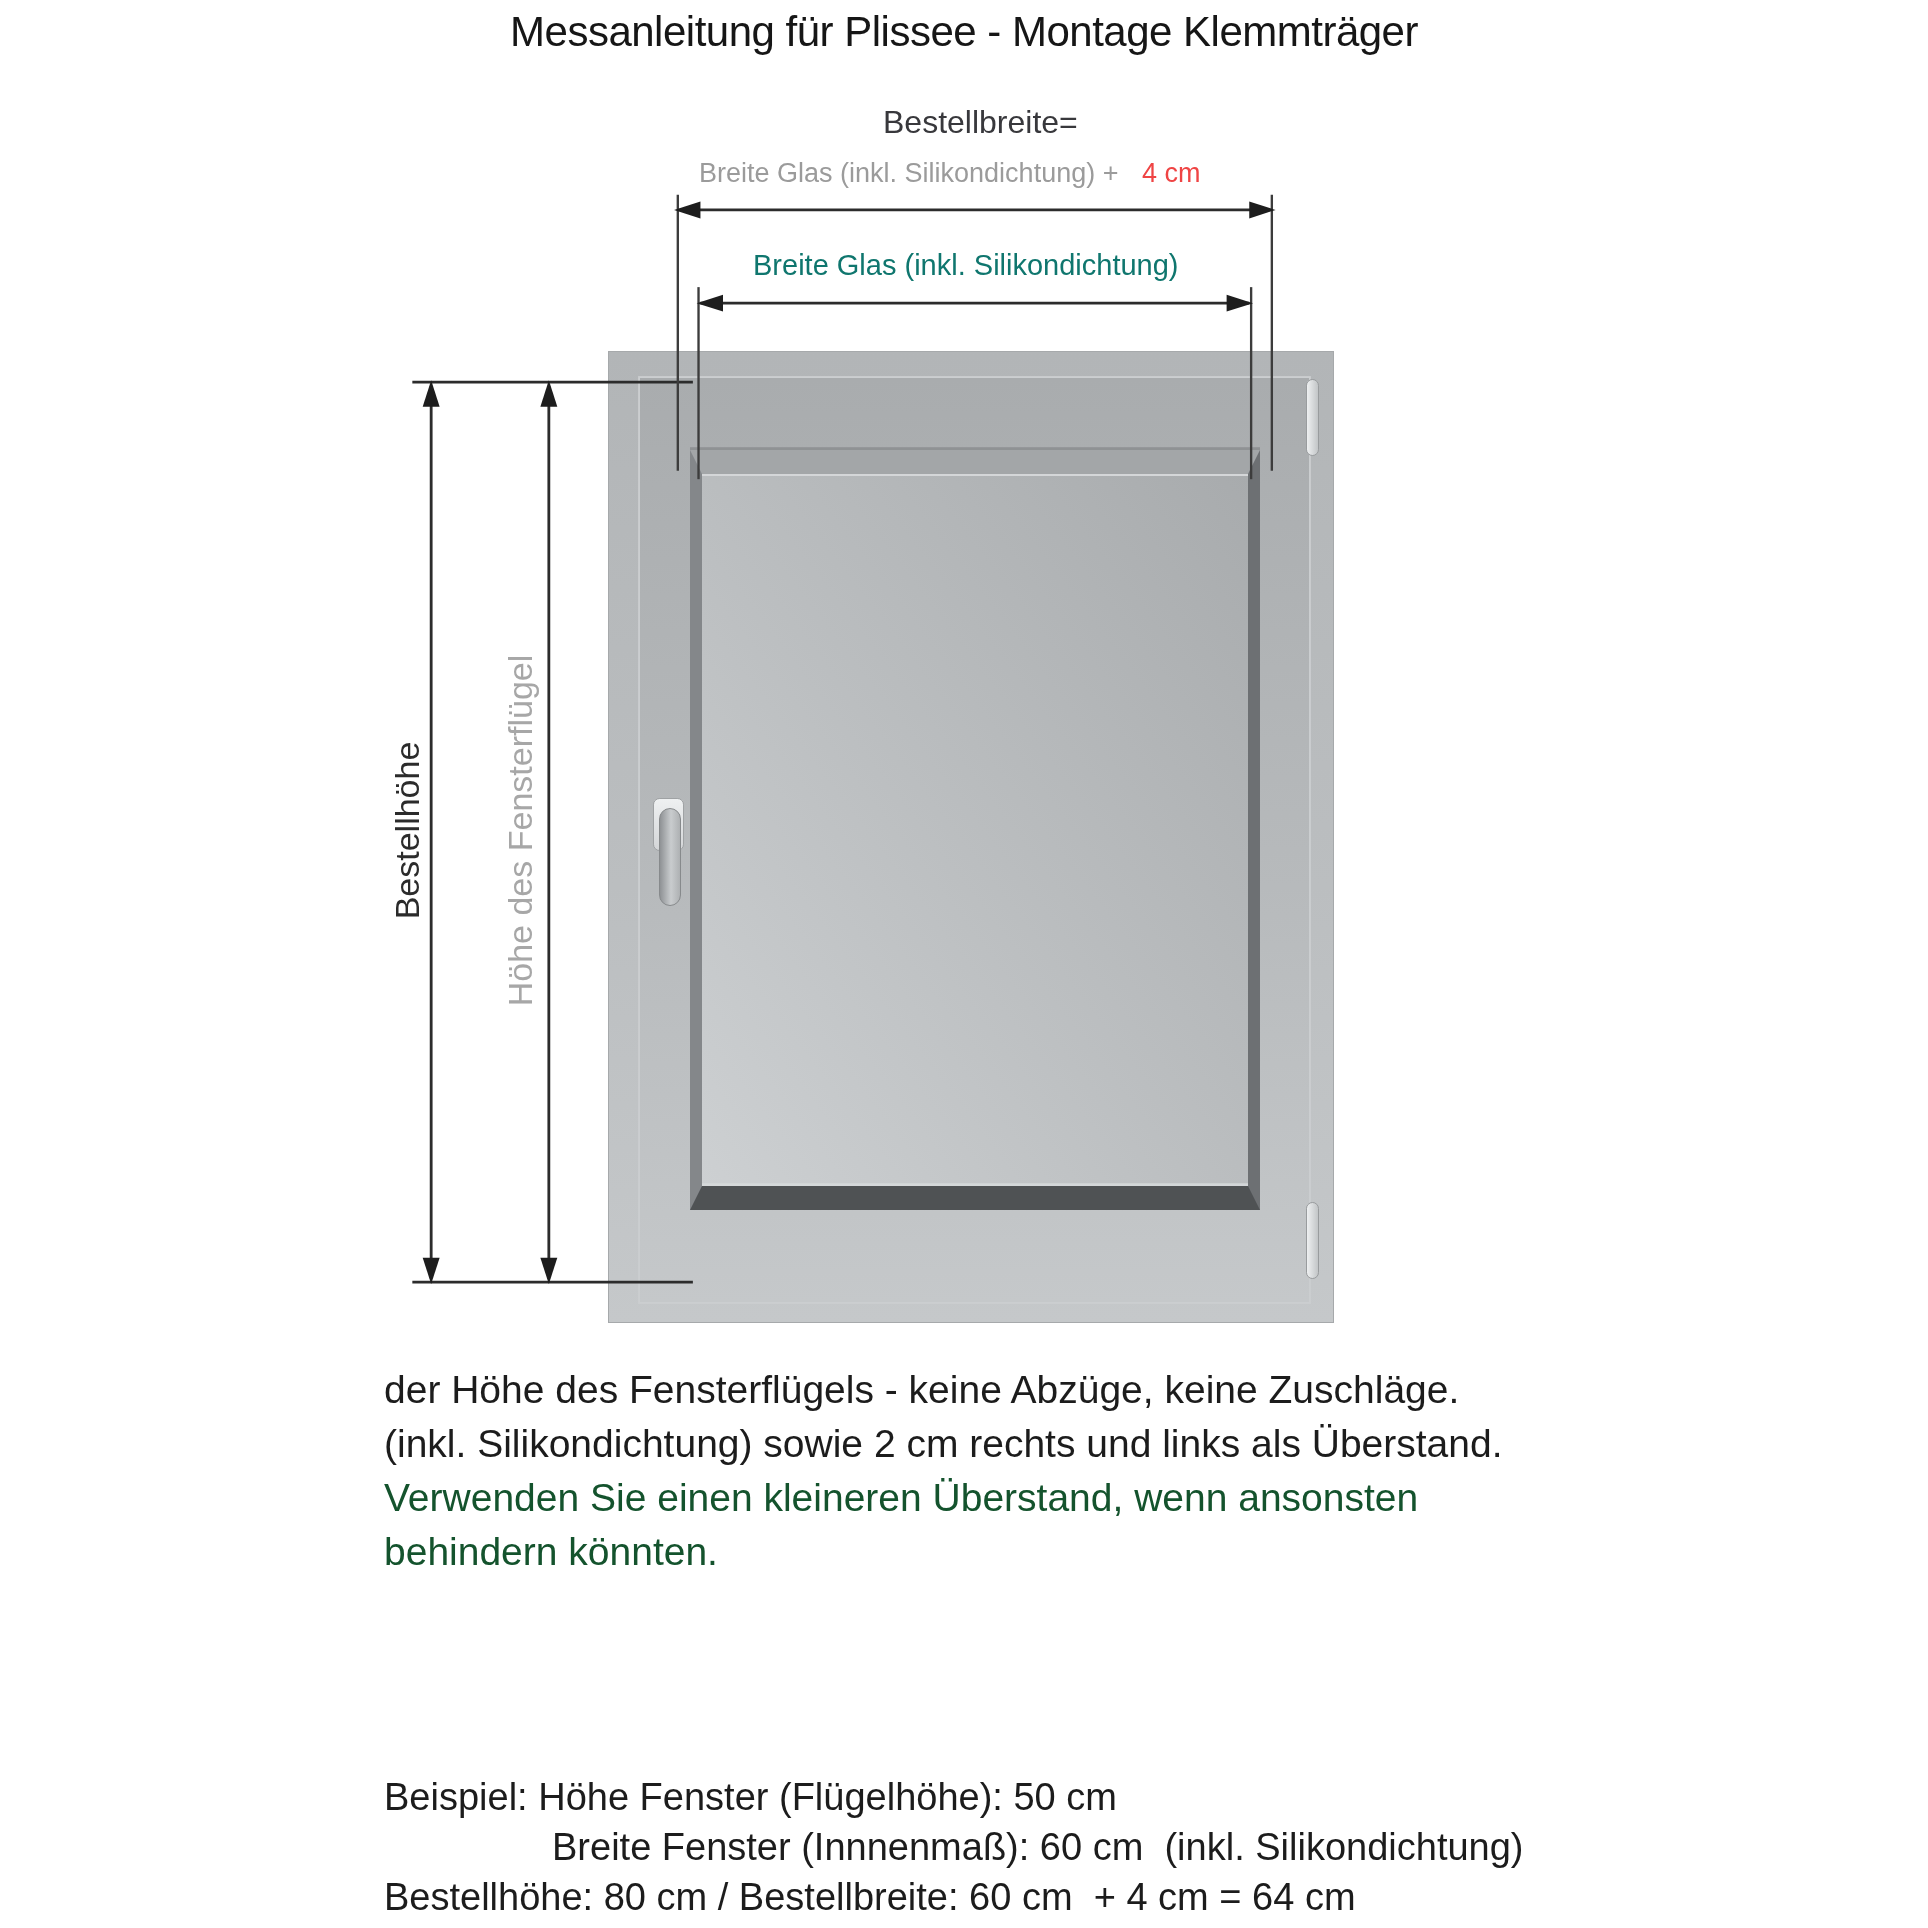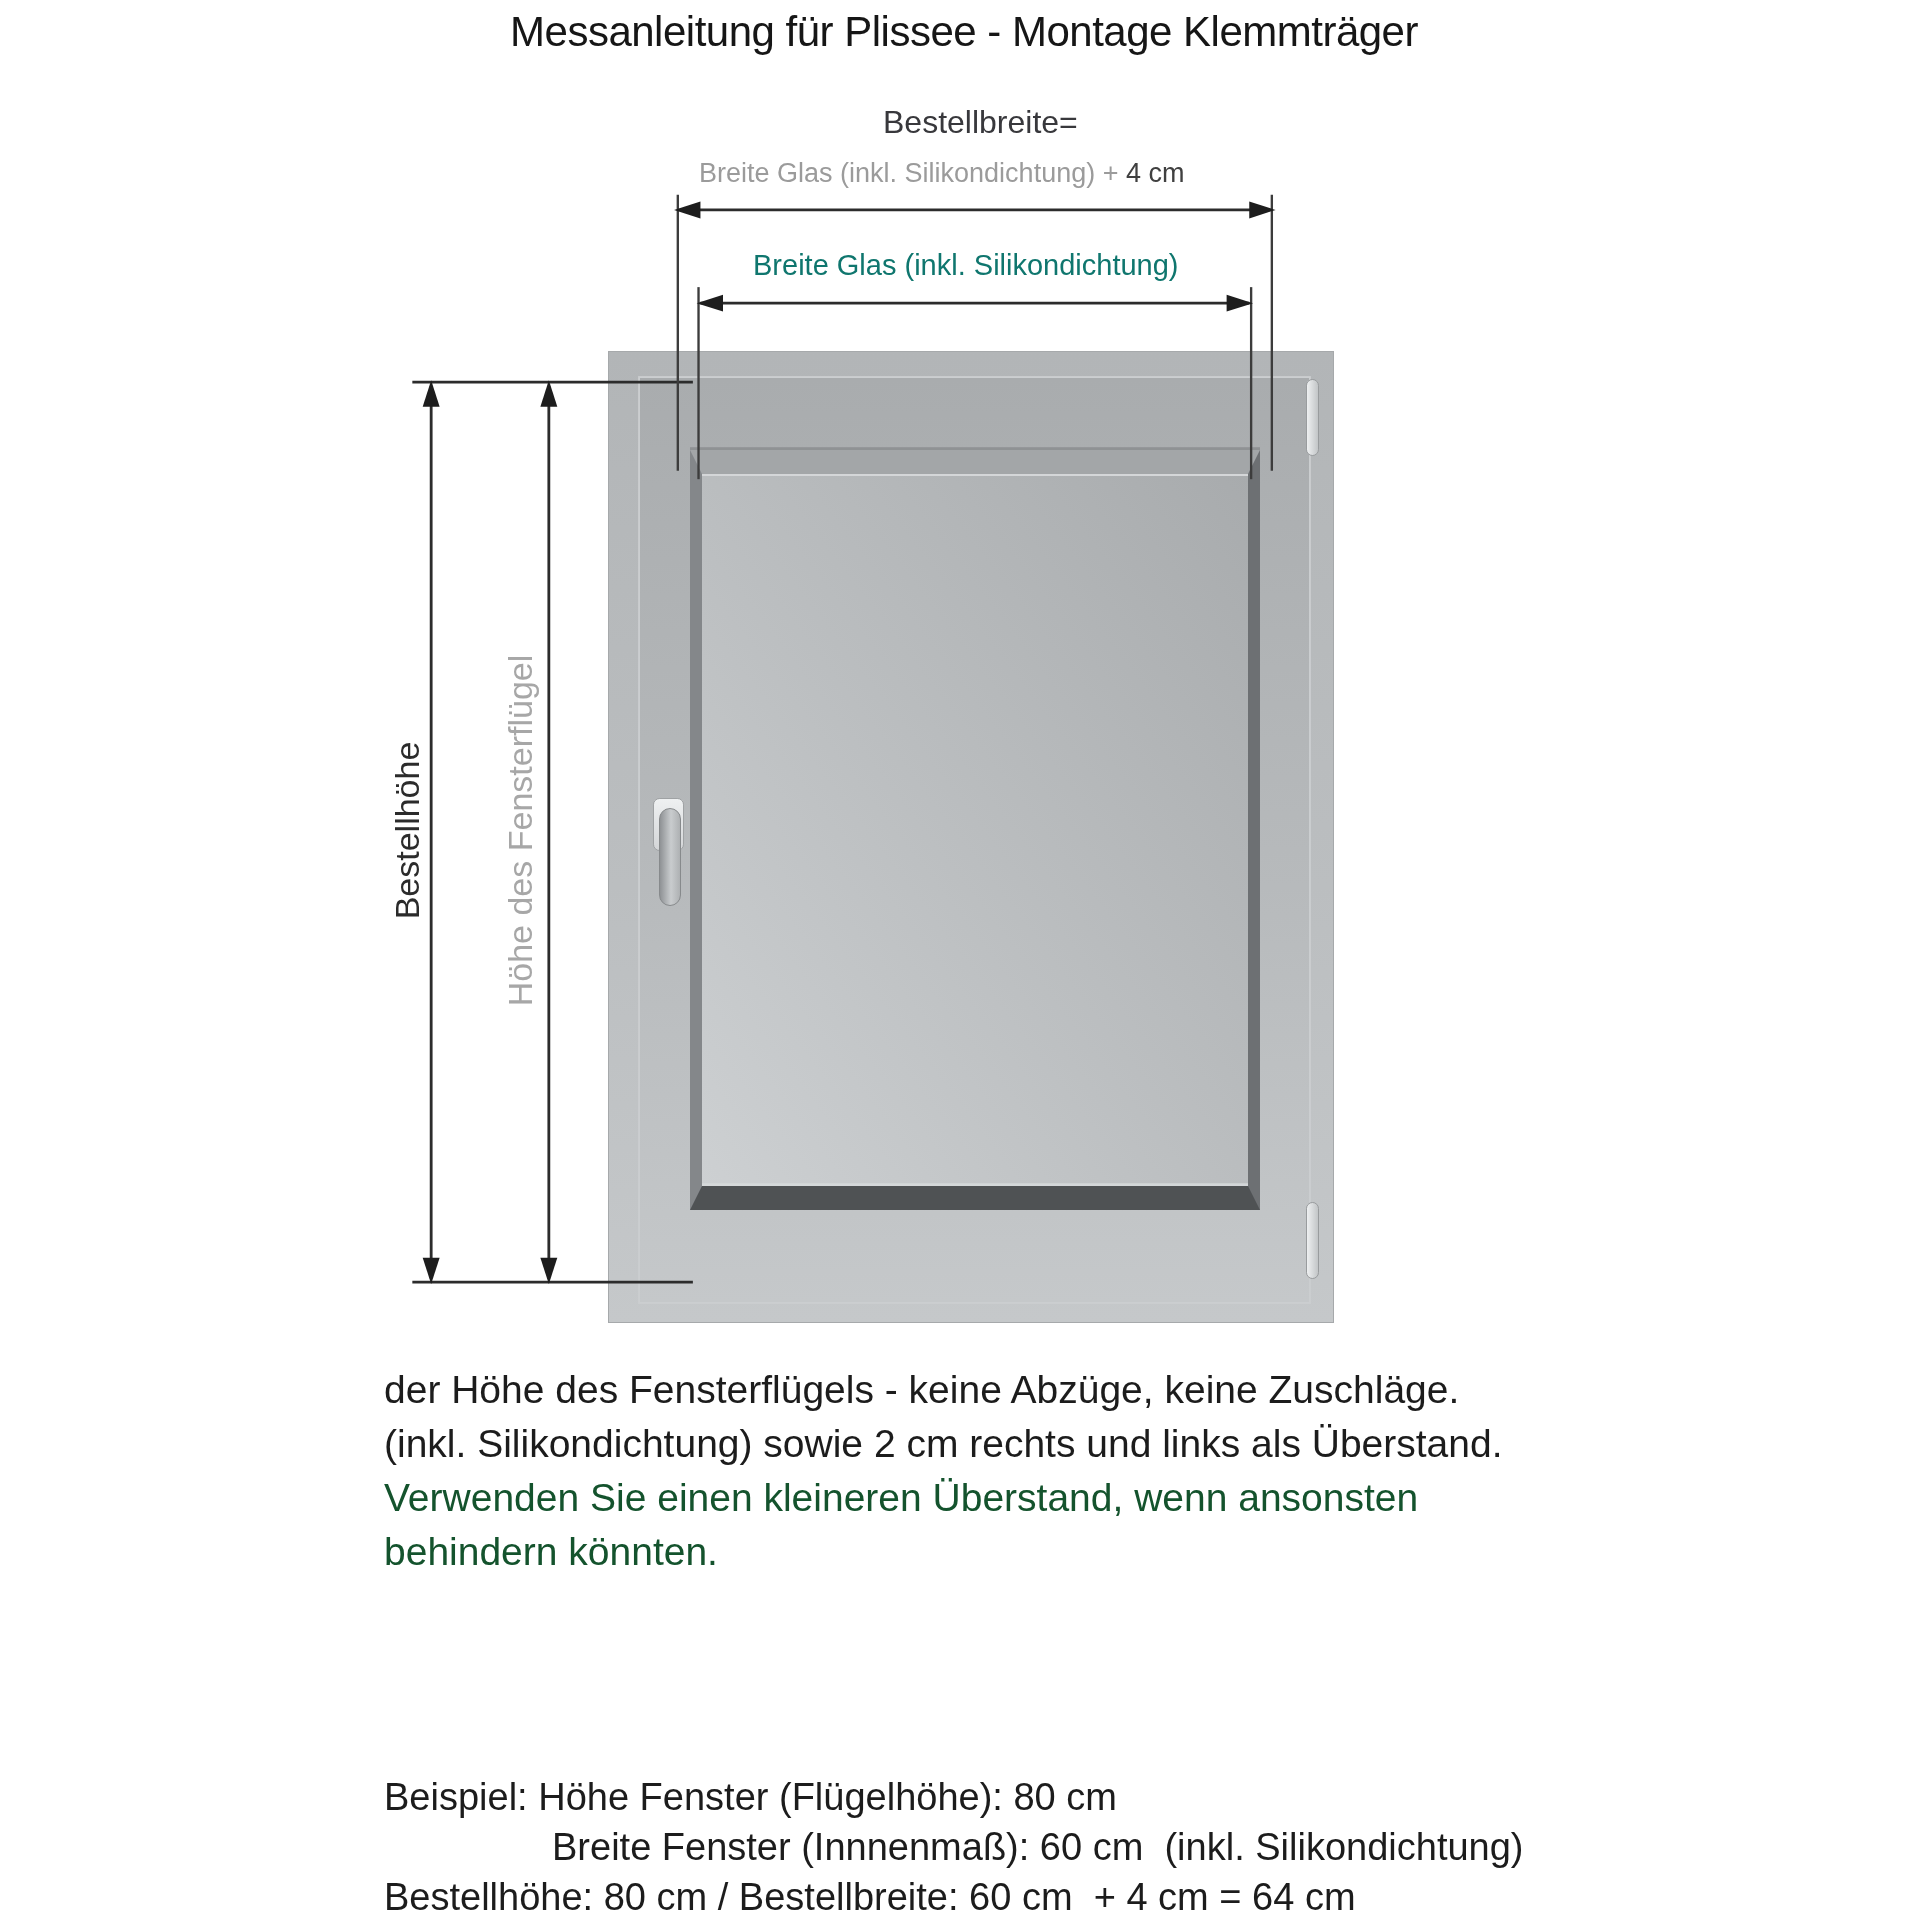--- a/index.html
+++ b/index.html
@@ -4,21 +4,21 @@
 <style>
   html,body{margin:0;padding:0;background:#ffffff;}
   .canvas{position:relative;width:1528px;height:1928px;background:#ffffff;overflow:hidden;
           font-family:"Liberation Sans","DejaVu Sans",sans-serif;color:#1c1c1c;}
   .abs{position:absolute;}
 
   
   .title{left:0;top:7.5px;width:1928px;text-align:center;font-size:42px;letter-spacing:-0.5px;color:#161616;}
   .lbl-orderwidth{left:883px;top:104px;font-size:32px;color:#38383c;}
   .lbl-glassplus{left:699px;top:158px;font-size:27px;color:#9b9b9b;white-space:pre;}
-  .lbl-glassplus .red{color:#404040;}
+  .lbl-glassplus .red{color:#ef4444;margin-left:16px;}
   .lbl-glass{left:753px;top:249px;font-size:29px;color:#0f766e;white-space:pre;}
   .rot{height:41px;line-height:41px;text-align:center;transform:rotate(-90deg);font-size:34px;white-space:nowrap;}
   .lbl-orderheight{left:172px;top:810px;width:471px;color:#2b2b2b;}
   .lbl-sashheight{left:285px;top:810px;width:471px;color:#a7a7a7;}
 
   
   .win-outer{left:608px;top:351px;width:726px;height:972px;
              background:linear-gradient(180deg,#b2b5b7 0%,#bbbec0 55%,#c5c8ca 100%);
              border:0.9px solid #a6a9ab;box-sizing:border-box;}
   .win-sash{left:640px;top:378px;width:669px;height:924px;
@@ -106,19 +106,19 @@
   <div class="abs rot lbl-sashheight">Höhe des Fensterflügel</div>
 
   <div class="abs notes">
     <div class="line">der Höhe des Fensterflügels - keine Abzüge, keine Zuschläge.</div>
     <div class="line">(inkl. Silikondichtung) sowie 2 cm rechts und links als Überstand.</div>
     <div class="line red">Verwenden Sie einen kleineren Überstand, wenn ansonsten</div>
     <div class="line red">behindern könnten.</div>
   </div>
 
   <div class="abs example">
-    <div class="line">Beispiel: Höhe Fenster (Flügelhöhe): 80 cm</div>
+    <div class="line">Beispiel: Höhe Fenster (Flügelhöhe): 50 cm</div>
     <div class="line indent">Breite Fenster (Innnenmaß): 60 cm  (inkl. Silikondichtung)</div>
     <div class="line">Bestellhöhe: 80 cm / Bestellbreite: 60 cm  + 4 cm = 64 cm</div>
   </div>
 
 </div>
 
 
 </body></html>

